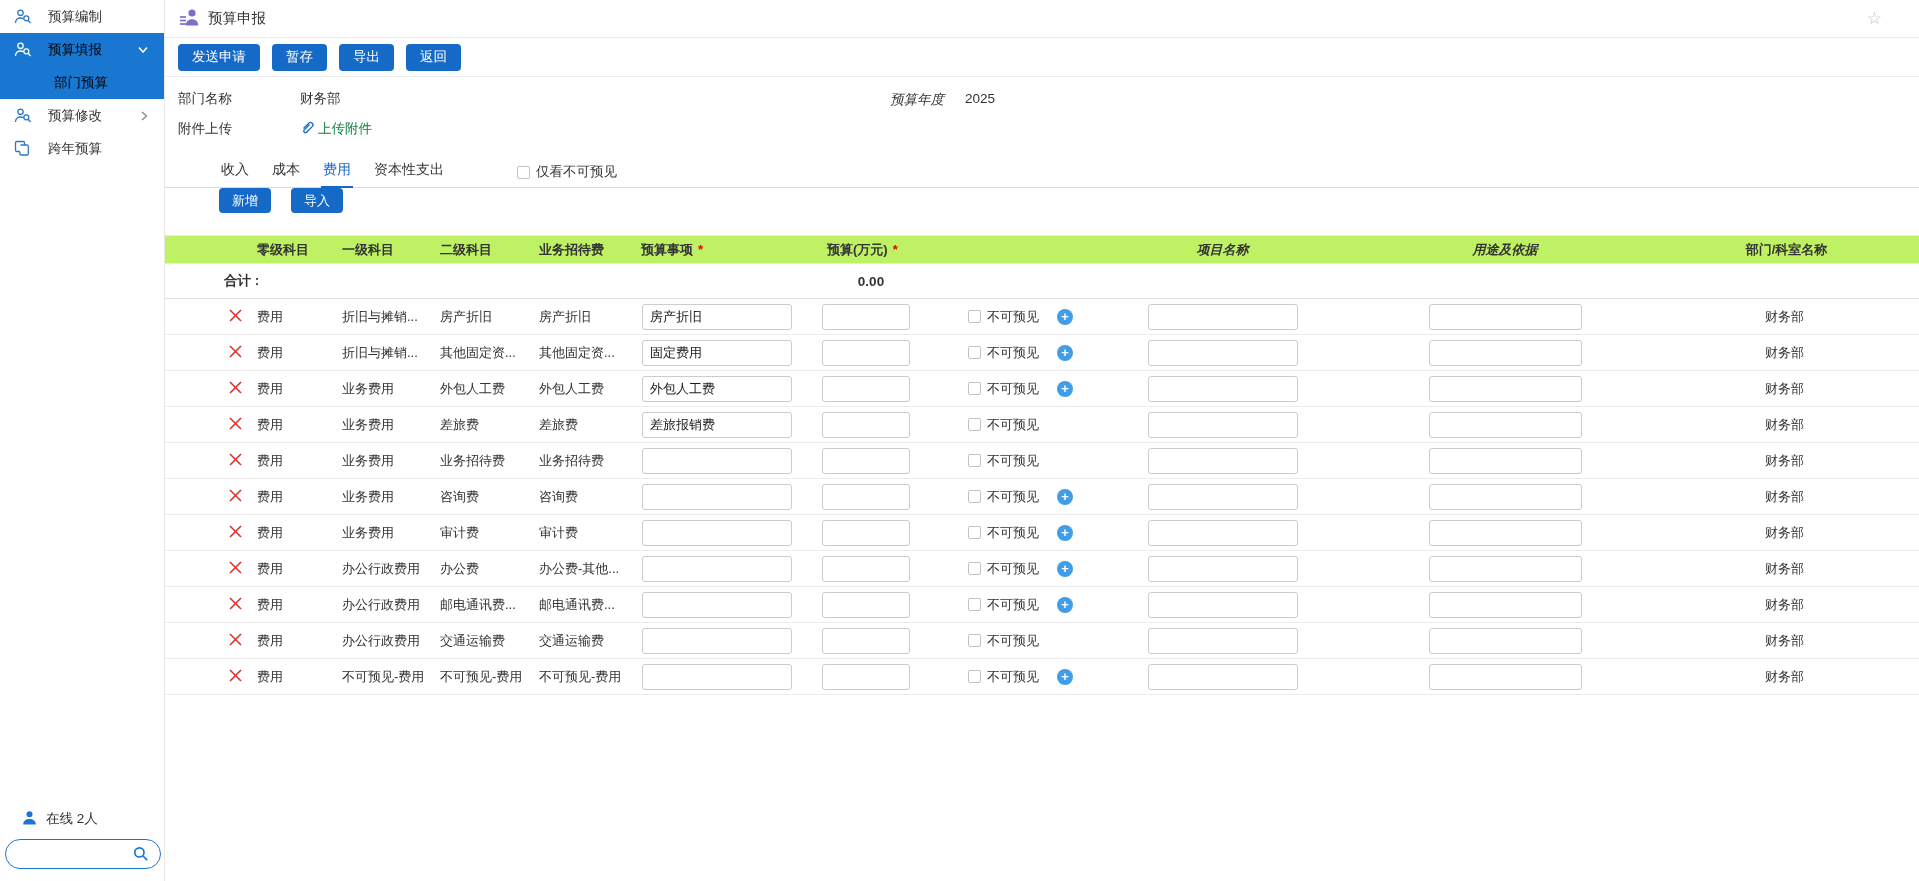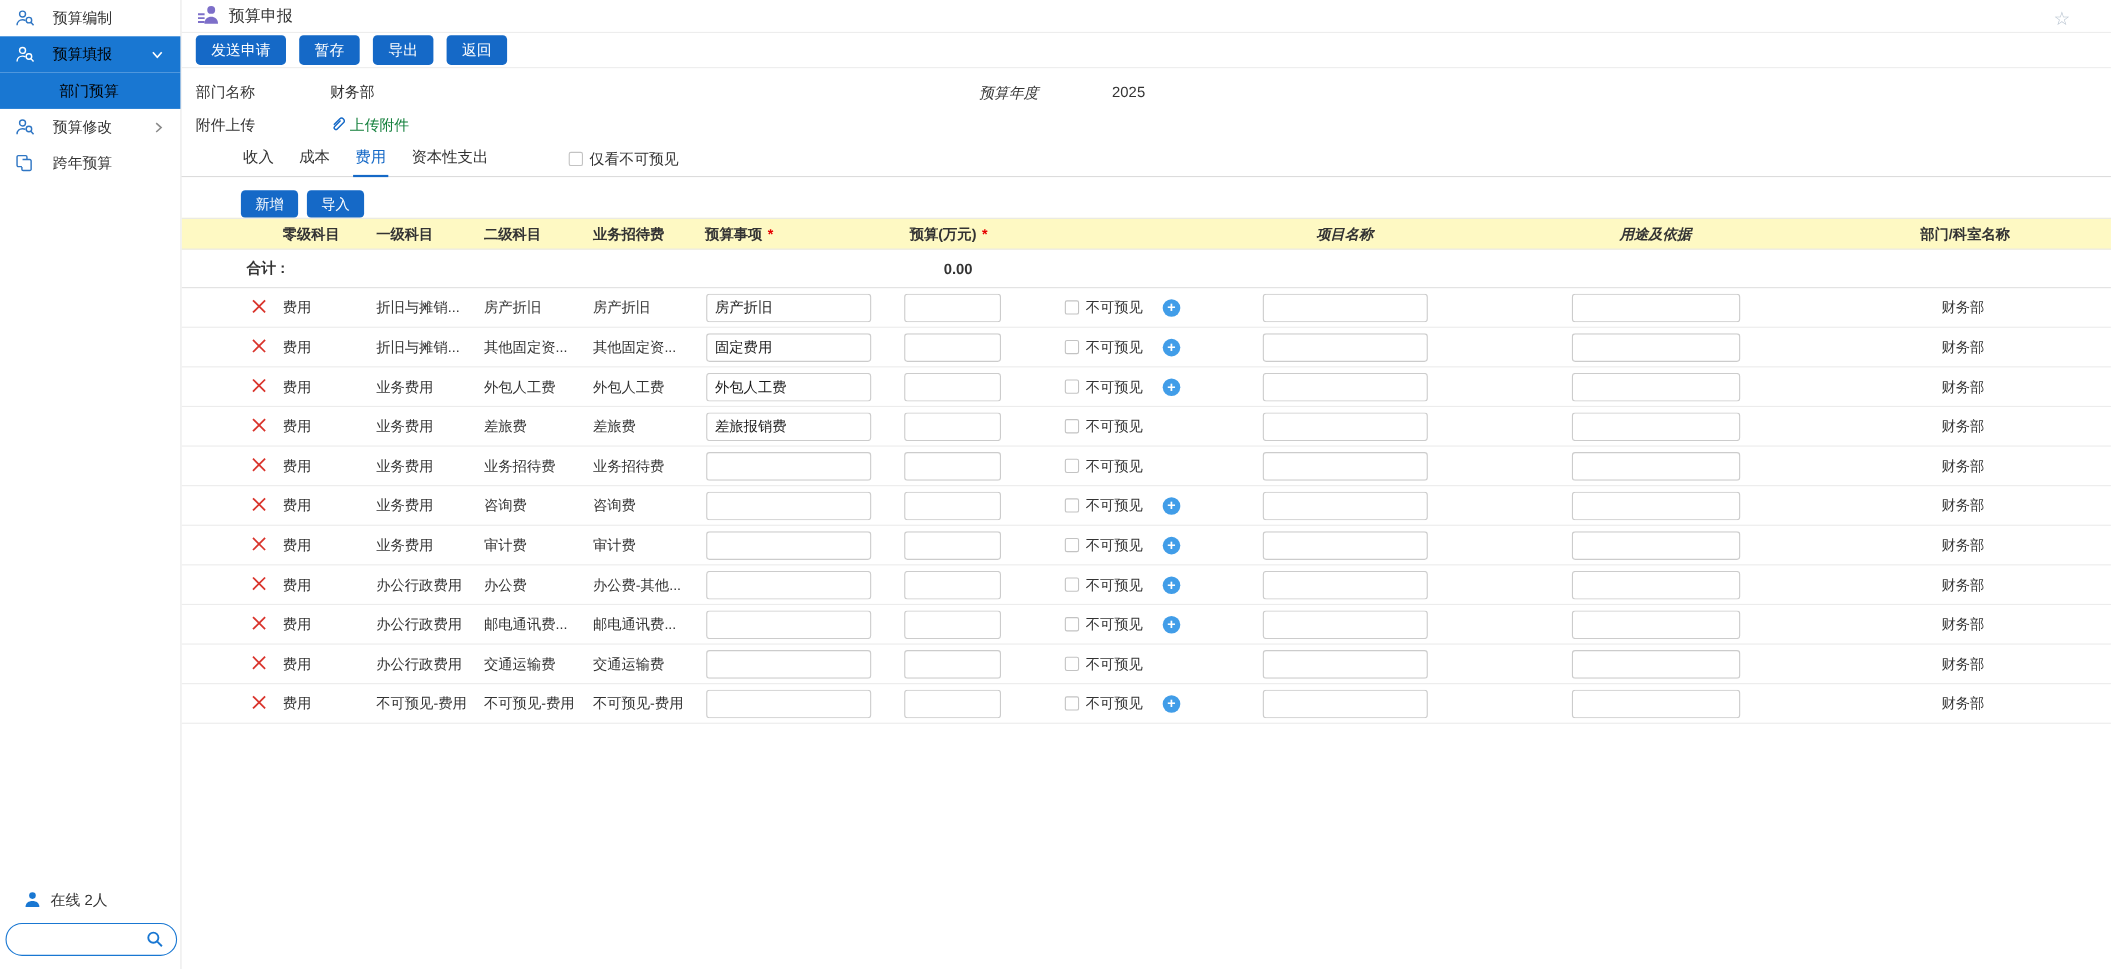--- a/index.html
+++ b/index.html
@@ -1,18 +1,18 @@
 <!DOCTYPE html>
 <html><head>
 <meta charset="utf-8">
 <style>
   * { margin:0; padding:0; box-sizing:border-box; }
   html,body { width:1919px; height:881px; overflow:hidden; background:#fff;
     font-family:"Liberation Sans","DejaVu Sans",sans-serif; font-size:13px; color:#333; }
-  .app { display:flex; width:1919px; height:658px; }
+  .app { display:flex; width:1919px; height:881px; }
 
   
   .sidebar { position:relative; width:165px; height:881px; background:#fff;
     border-right:1px solid #e8e8e8; flex:0 0 165px; }
   .side-item { display:flex; align-items:center; height:33px; padding-left:14px;
     cursor:pointer; font-size:13.5px; color:#333; position:relative; }
   .side-item .s-icon { width:20px; height:18px; margin-right:14px; display:flex; align-items:center; }
   .side-item.active { background:#1977d2; color:#000000; }
   .side-item.child { padding-left:54px; }
   .chev { position:absolute; right:16px; top:50%; transform:translateY(-50%); display:flex; }
@@ -33,39 +33,39 @@
   .toolbar { height:39px; border-bottom:1px solid #ededed; display:flex; align-items:center;
     gap:12px; padding-left:13px; }
   .btn { background:#1569c7; color:#fff; border:none; border-radius:4px; height:27px;
     padding:0 14px; font-size:13.5px; font-family:inherit; cursor:pointer; }
 
   .formarea { height:82px; padding:10px 0 0 13px; position:relative; }
   .f-row { height:24px; display:flex; align-items:center; margin-bottom:6px; }
   .f-label { width:122px; color:#333; font-size:13.5px; }
   .f-value { color:#333; font-size:13.5px; }
   .f-year-label { position:absolute; left:725px; top:14px; font-size:13.5px;font-style:italic; }
-  .f-year-value { position:absolute; left:846px; top:14px; font-size:13.5px;text-align:right; }
+  .f-year-value { position:absolute; left:800px; top:14px; font-size:13.5px;text-align:right; }
   .attach-link { display:flex; align-items:center; gap:4px; color:#15803d; cursor:pointer; font-size:13.5px; }
 
   .tabbar { height:29px; border-bottom:1px solid #dcdcdc; display:flex; align-items:flex-start;
     padding-left:54px; position:relative; }
   .tab { font-size:14px; color:#333; margin-right:19px; padding:2px 2px 7px 2px; cursor:pointer; }
   .tab.active { color:#1569c7; border-bottom:2px solid #1569c7; }
   .filter-wrap { position:absolute; left:352px; top:4px; display:flex; align-items:center; gap:6px; cursor:pointer; }
   .cbx { width:13px; height:13px; border:1px solid #c3c3c3; border-radius:2px; background:#fff; display:inline-block; }
   .filter-label { font-size:13.5px; color:#333; }
 
-  .actions { height:47px; display:flex; align-items:flex-end; gap:8px; padding-left:54px; }
+  .actions { height:47px; display:flex; align-items:flex-start; gap:20px; padding-left:54px; }
   .btn-sm { background:#1569c7; color:#fff; border:none; border-radius:4px; height:25px;
     padding:0 13px; font-size:13px; font-family:inherit; cursor:pointer; }
 
   
   .grid { display:grid; grid-template-columns:88px 85px 98px 99px 102px 180px 108px 200px 195px 370px 1fr;
     align-items:center; }
-  .thead { height:29px; background:#fef9c3; border-top:1px solid #e8e8e8; border-bottom:1px solid #e8e8e8;
+  .thead { height:29px; background:#bef264; border-top:1px solid #e8e8e8; border-bottom:1px solid #e8e8e8;
     font-weight:bold; font-size:13px; color:#333; }
   .th { padding-left:4px; white-space:nowrap; }
   .th.center { text-align:center; padding-left:0;font-style:italic; }
   .req { color:#e60000; margin-left:5px; font-weight:bold; }
   .total-row { height:35px; border-bottom:1px solid #e0e0e0; font-weight:bold; }
   .total-label { grid-column:1 / span 2; padding-left:59px; font-size:13.5px; }
   .total-value { grid-column:7; text-align:center; font-size:13.5px; }
 
   .trow { height:36px; border-bottom:1px solid #ececec; font-size:13px; }
   .c { white-space:nowrap; overflow:hidden; }

